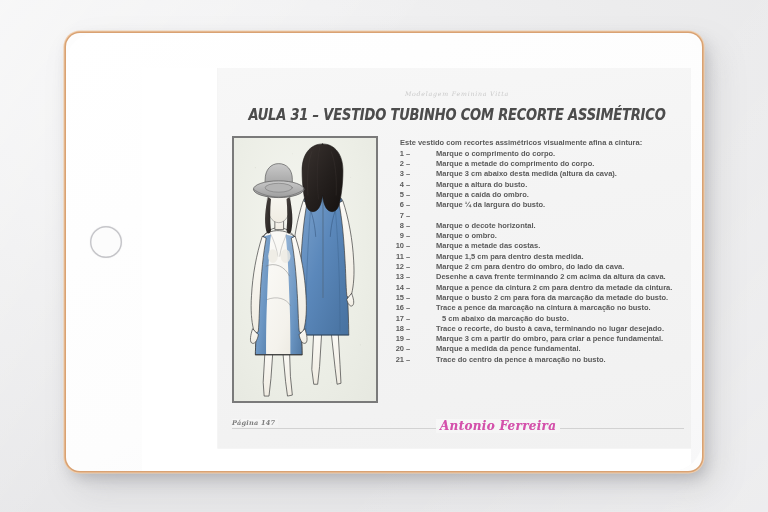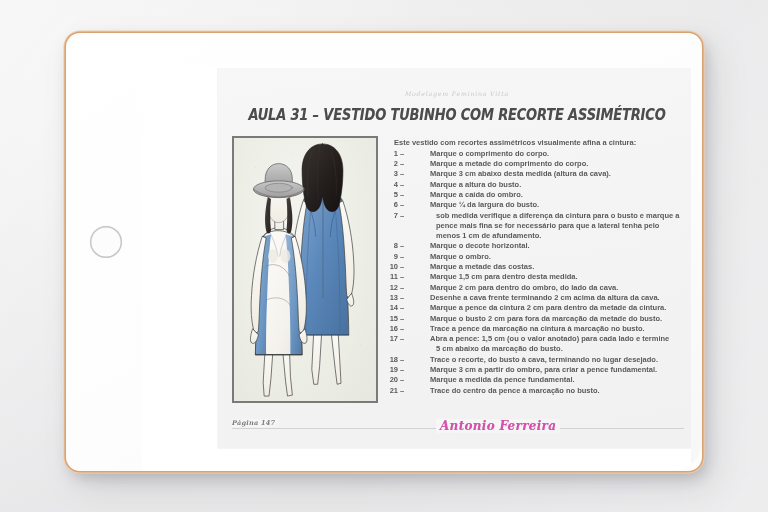--- a/index.html
+++ b/index.html
@@ -162,21 +162,21 @@
     text-shadow: 0 0 0.6px rgba(90,90,90,0.35);
   }
 
   
   #body-area {
     position: absolute;
     top: 68px;
     left: 14px;
     width: 452px;
     display: flex;
-    gap: 7px;
+    gap: 13px;
     align-items: flex-start;
   }
 
   
   #illustration-frame {
     position: relative;
     flex: 0 0 auto;
     width: 146px;
     height: 267px;
     box-sizing: border-box;
@@ -491,21 +491,21 @@
                       <span class="txt"><span>Marque a caída do ombro.</span></span>
                     </li>
                     <li>
                       <span class="num">6</span>
                       <span class="dash">–</span>
                       <span class="txt"><span>Marque ¼ da largura do busto.</span></span>
                     </li>
                     <li>
                       <span class="num">7</span>
                       <span class="dash">–</span>
-                      <span class="txt"><span class="cont">sob medida verifique a diferença da cintura para o busto e marque a pence mais fina se for necessário para que a lateral tenha pelo menos 1 cm de afundamento.</span></span>
+                      <span class="txt"></span>
                     </li>
                     <li>
                       <span class="num">8</span>
                       <span class="dash">–</span>
                       <span class="txt"><span>Marque o decote horizontal.</span></span>
                     </li>
                     <li>
                       <span class="num">9</span>
                       <span class="dash">–</span>
                       <span class="txt"><span>Marque o ombro.</span></span>
@@ -541,21 +541,21 @@
                       <span class="txt"><span>Marque o busto 2 cm para fora da marcação da metade do busto.</span></span>
                     </li>
                     <li>
                       <span class="num">16</span>
                       <span class="dash">–</span>
                       <span class="txt"><span>Trace a  pence da marcação na cintura à marcação no busto.</span></span>
                     </li>
                     <li>
                       <span class="num">17</span>
                       <span class="dash">–</span>
-                      <span class="txt"><span>Abra a pence: 1,5 cm (ou o valor anotado) para cada lado e termine</span><span class="cont">5 cm abaixo da marcação do busto.</span></span>
+                      <span class="txt"><span class="cont">5 cm abaixo da marcação do busto.</span></span>
                     </li>
                     <li>
                       <span class="num">18</span>
                       <span class="dash">–</span>
                       <span class="txt"><span>Trace o recorte, do busto à cava, terminando no lugar desejado.</span></span>
                     </li>
                     <li>
                       <span class="num">19</span>
                       <span class="dash">–</span>
                       <span class="txt"><span>Marque 3 cm a partir do ombro, para criar a pence fundamental.</span></span>

